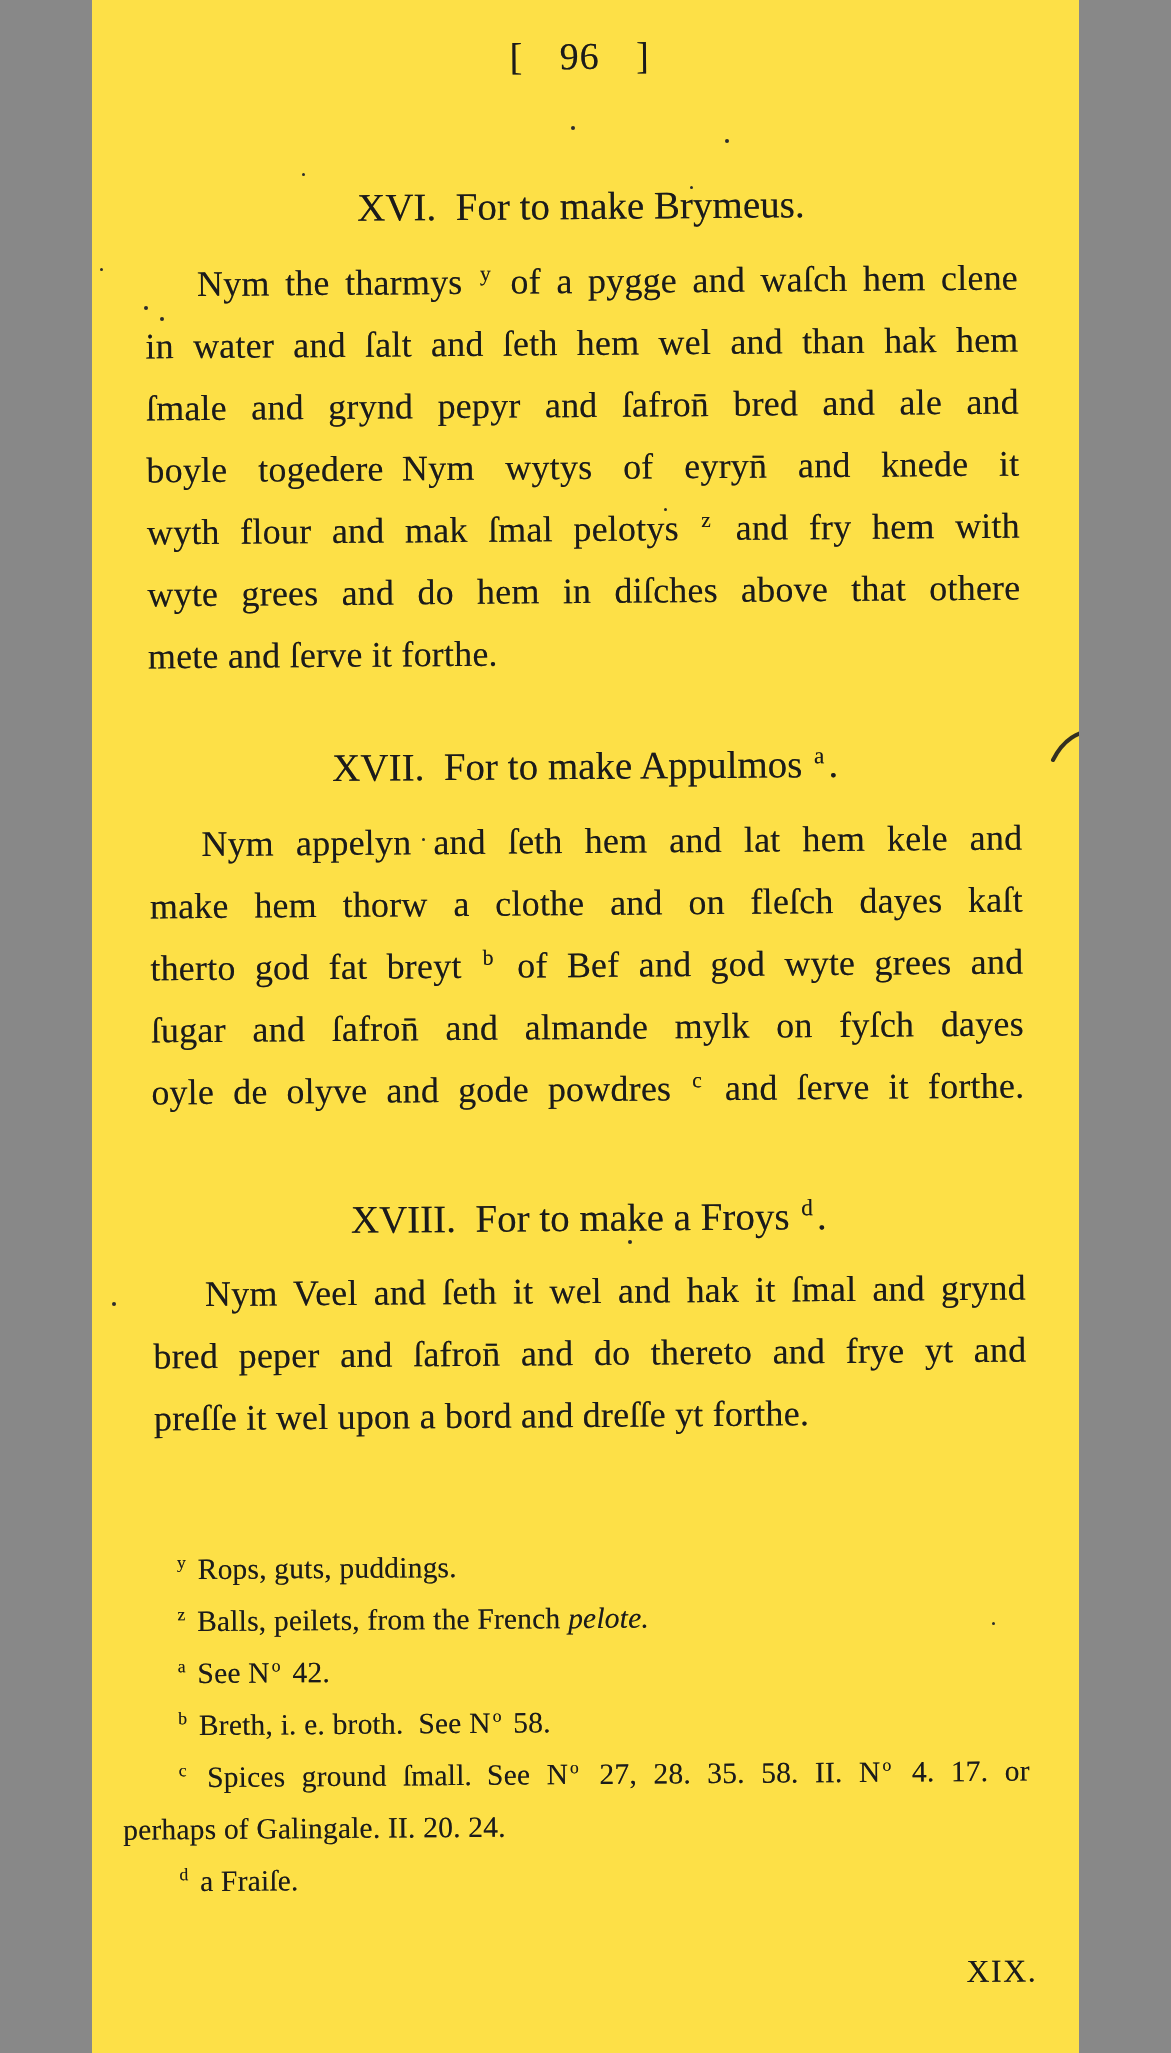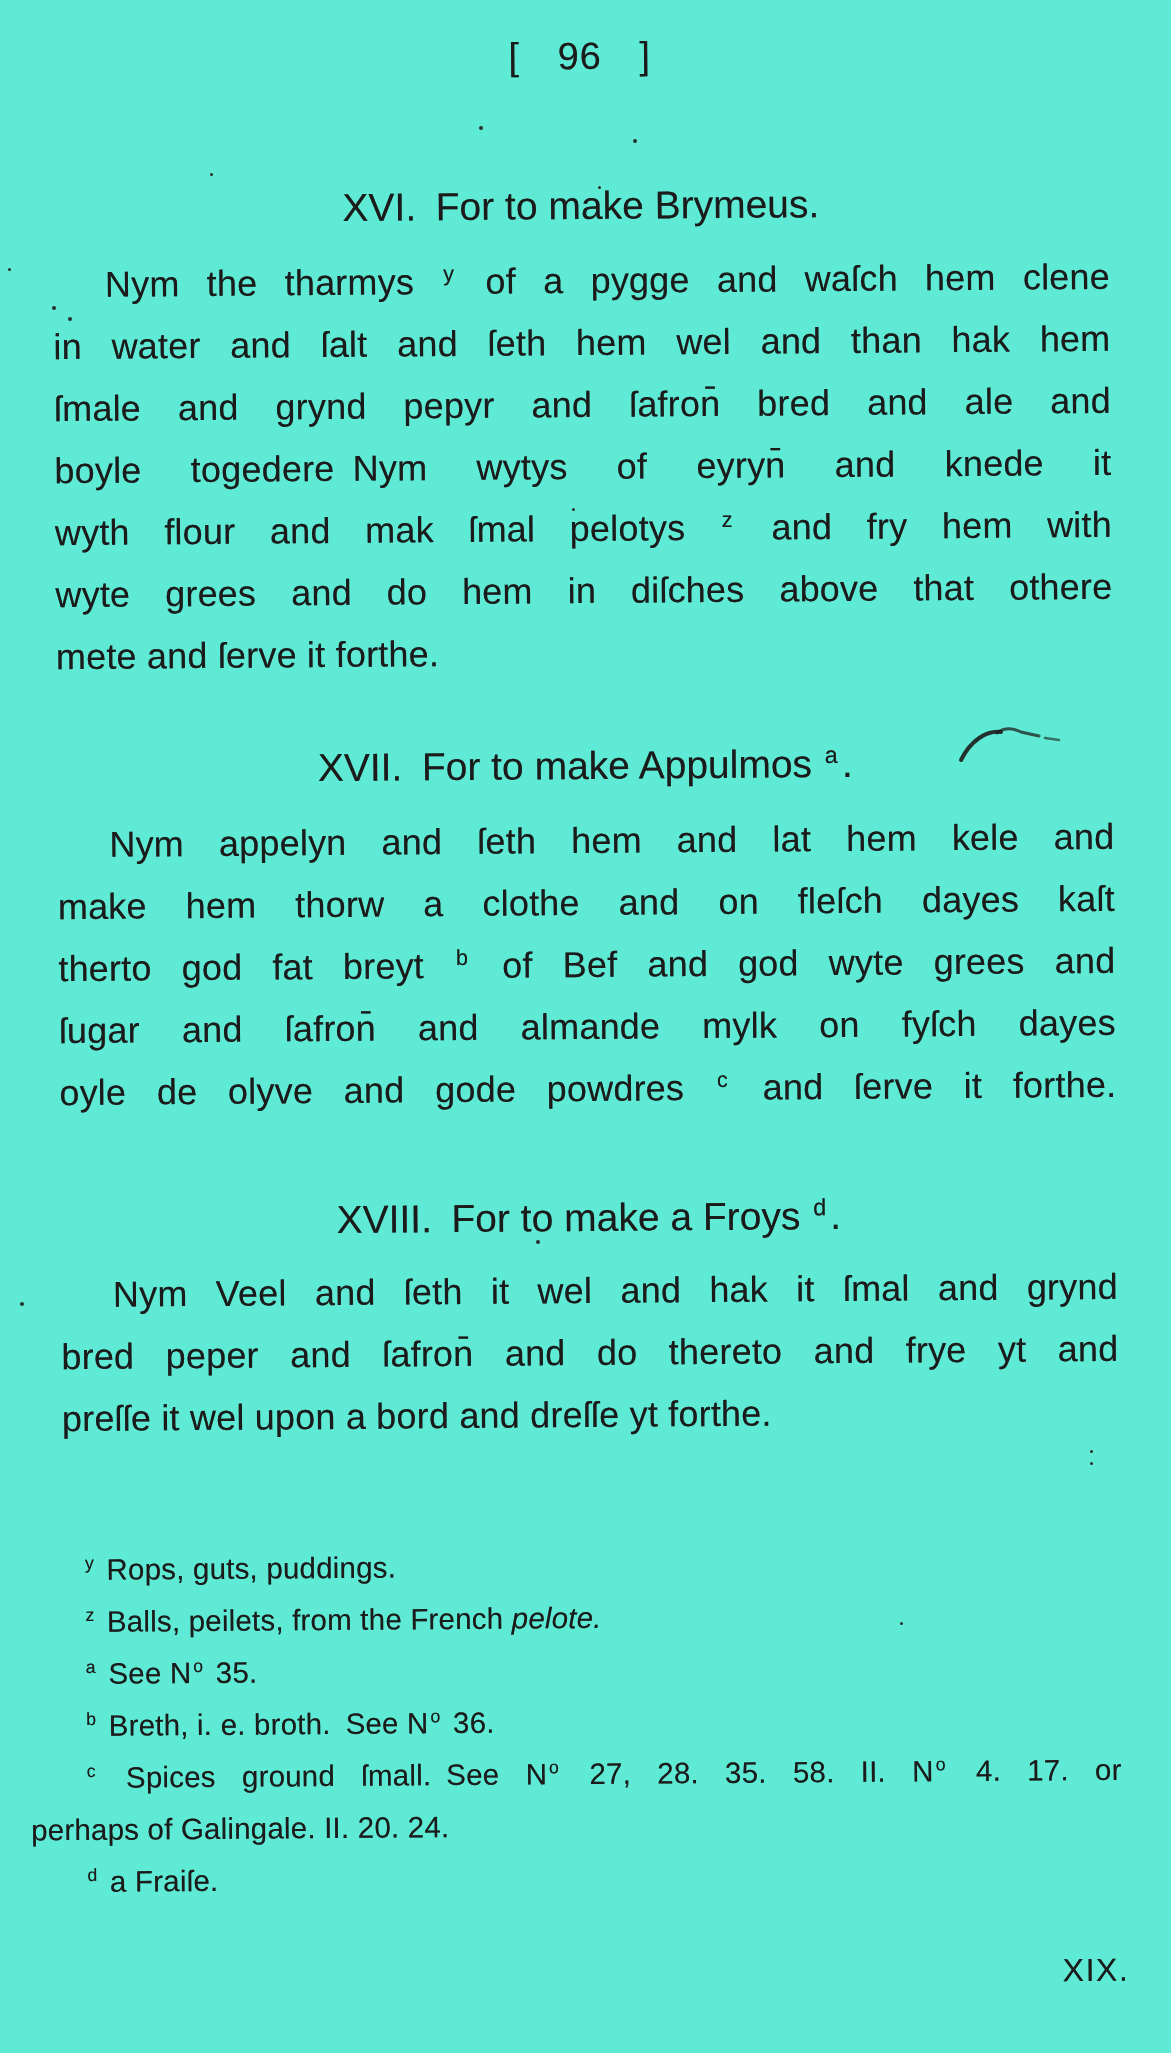--- a/index.html
+++ b/index.html
@@ -1,22 +1,22 @@
 <!DOCTYPE html>
 <html><head>
 <meta charset="utf-8">
 <style>
   html,body { margin:0; padding:0; background:#888; }
   .page {
     position:relative;
-    width:1171px; height:2053px;
+    width:987px; height:2053px;
     margin:0 auto;
-    background:#5eead4;
+    background:#fde047;
     overflow:hidden;
-    font-family:Liberation Sans, sans-serif;
+    font-family:Liberation Serif, serif;
     color:#1b1b1b;
   }
   .sheet {
     position:absolute; left:0; top:0; right:0; bottom:0;
     padding:26px 56px 0 58px;
     transform:rotate(-0.45deg);
     transform-origin:50% 45%;
     text-shadow:0 0 0.5px rgba(25,25,25,0.55);
   }
   .page-header {
@@ -100,22 +100,22 @@
       <div class="para">
           <div class="line indent justify"><span>Nym Veel and ſeth it wel and hak it ſmal and grynd</span></div>
           <div class="line justify"><span>bred peper and ſafron̄ and do thereto and frye yt and</span></div>
           <div class="line"><span>preſſe it wel upon a bord and dreſſe yt forthe.</span></div>
         </div>
     </section>
 
     <div class="footnotes">
         <div class="line indent"><sup>y</sup><span> Rops, guts, puddings.</span></div>
         <div class="line indent"><sup>z</sup><span> Balls, peilets, from the French </span><span class="it">pelote.</span></div>
-        <div class="line indent"><sup>a</sup><span> See N</span><sup>o</sup><span> 35.</span></div>
-        <div class="line indent"><sup>b</sup><span> Breth, i. e. broth. See N</span><sup>o</sup><span> 36.</span></div>
+        <div class="line indent"><sup>a</sup><span> See N</span><sup>o</sup><span> 42.</span></div>
+        <div class="line indent"><sup>b</sup><span> Breth, i. e. broth. See N</span><sup>o</sup><span> 58.</span></div>
         <div class="line indent justify"><sup>c</sup><span> Spices ground ſmall. See N</span><sup>o</sup><span> 27, 28. 35. 58. II. N</span><sup>o</sup><span> 4. 17. or</span></div>
         <div class="line outdent"><span>perhaps of Galingale. II. 20. 24.</span></div>
         <div class="line indent"><sup>d</sup><span> a Fraiſe.</span></div>
       </div>
 
     <div class="catchword">XIX.</div>
   </div>
 
   <svg class="pen-mark" width="115" height="48" viewBox="0 0 115 48">
     <path d="M6 38 C 16 18, 32 8, 46 10" stroke="#1d1d1d" stroke-width="4" fill="none" stroke-linecap="round" opacity="0.9"></path>

